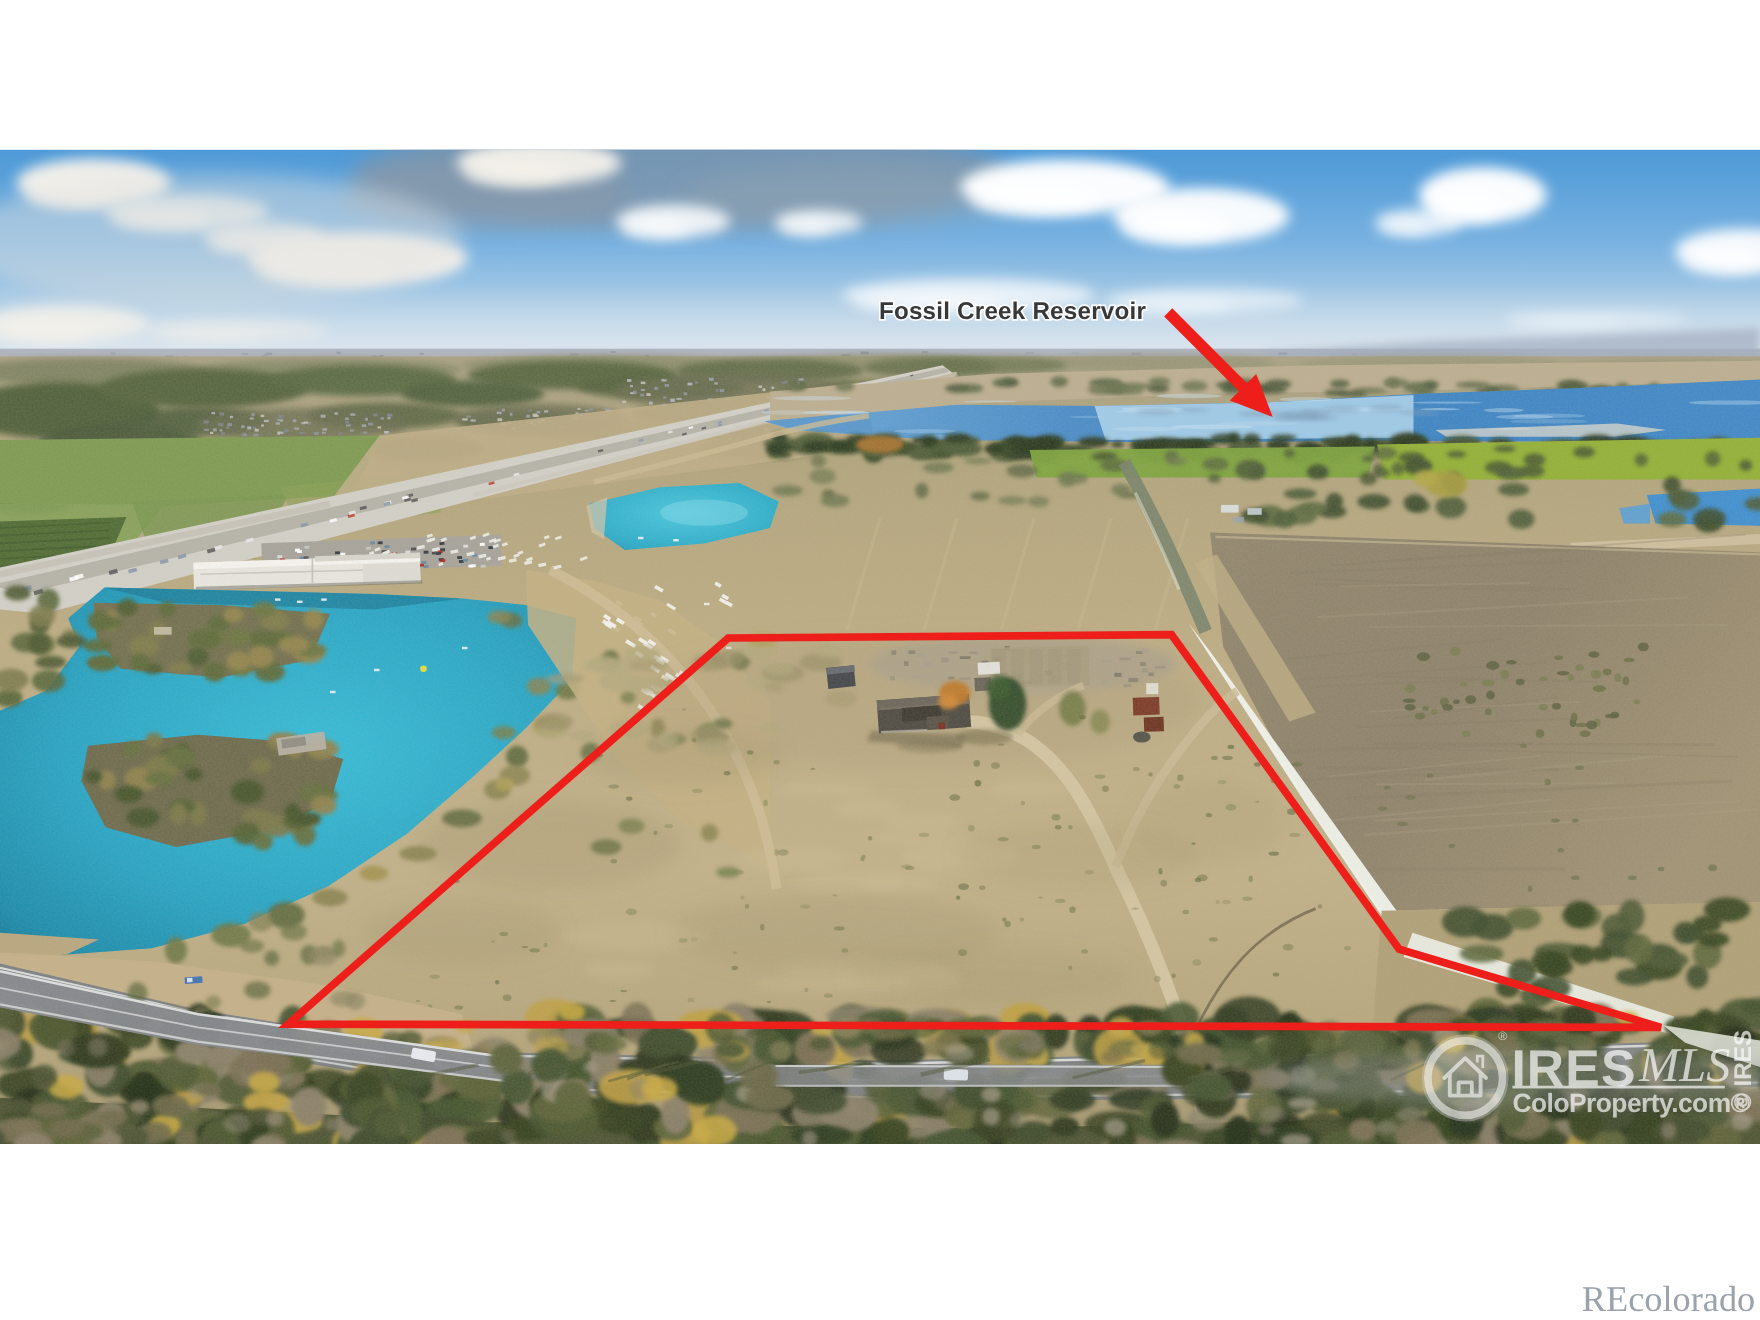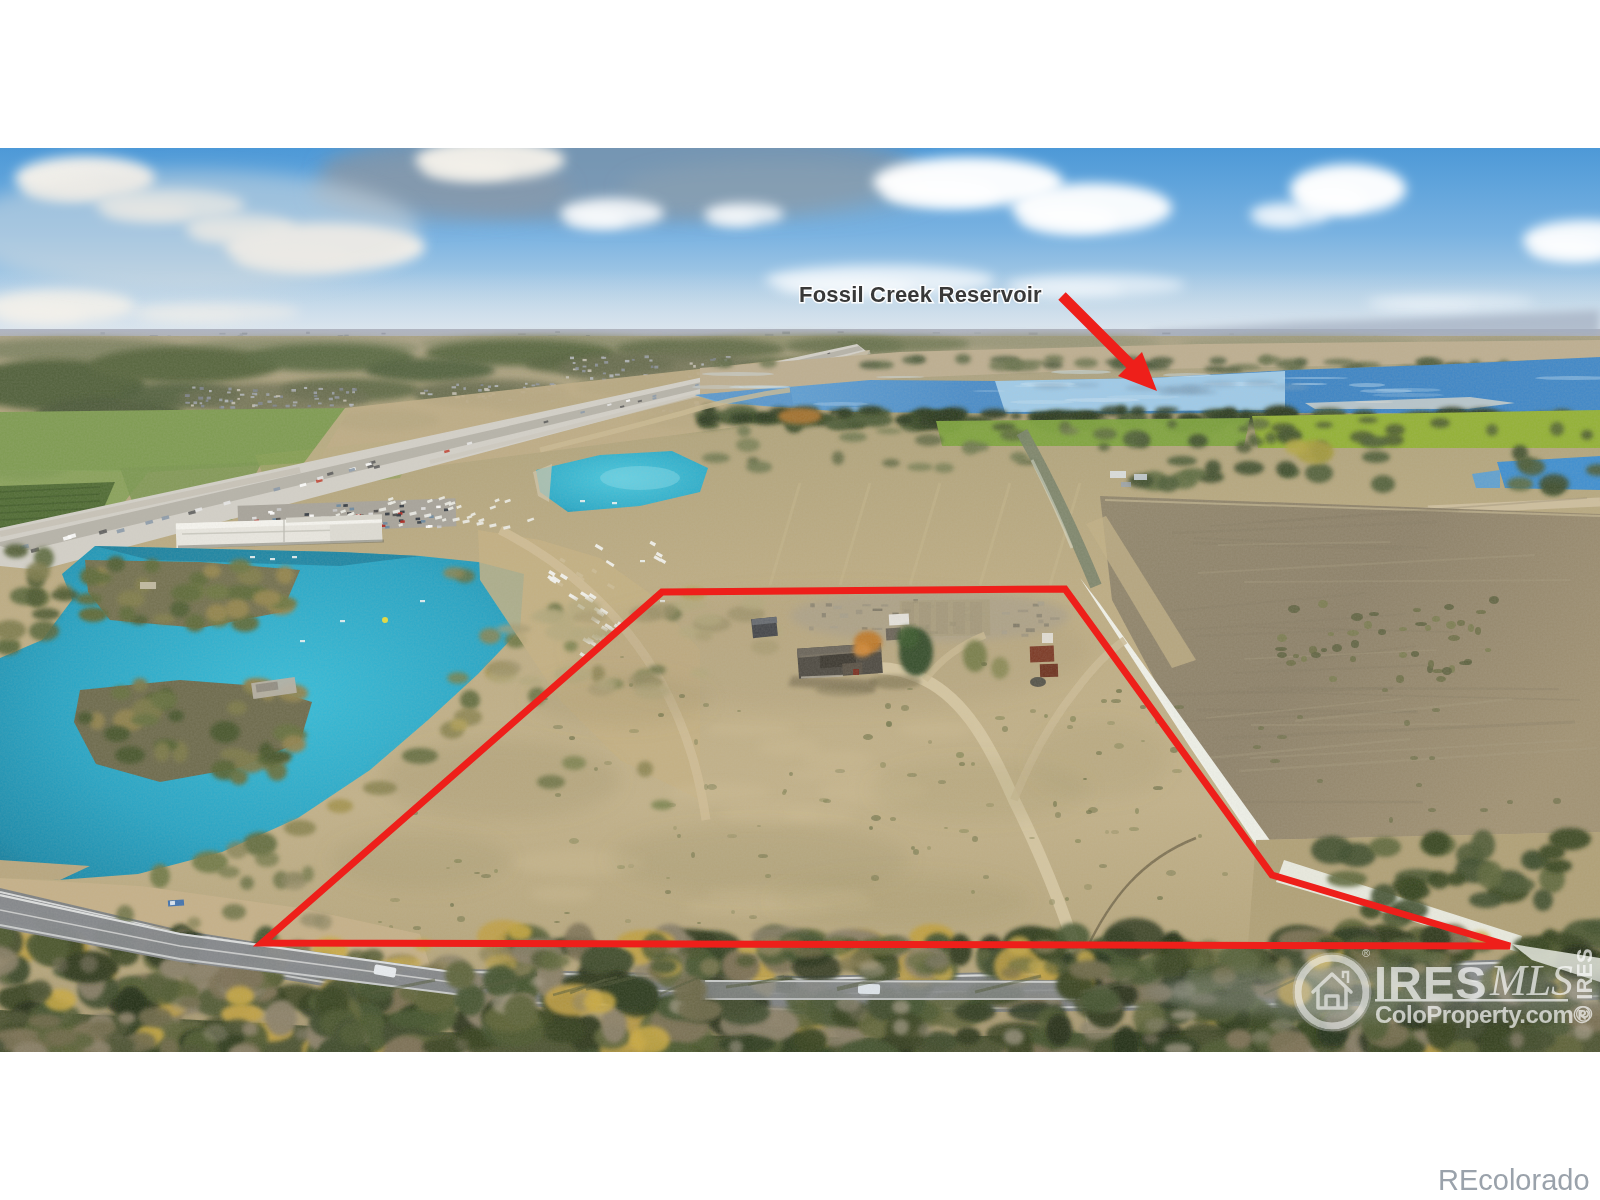--- a/index.html
+++ b/index.html
@@ -1,17 +1,17 @@
 <!DOCTYPE html>
 <html><head><meta charset="utf-8">
 <style>
 html,body{margin:0;padding:0;background:#ffffff;width:1600px;height:1200px;overflow:hidden;}
-#photo{position:absolute;left:0;top:148px;width:1600px;height:648px;}
-#reco{position:absolute;top:1164px;left:1438px;width:162px;font-family:Liberation Sans, sans-serif;
-font-size:29px;color:#9aa2ab;letter-spacing:0px;}
+#photo{position:absolute;left:0;top:136px;width:1600px;height:648px;}
+#reco{position:absolute;top:1164px;left:1438px;width:162px;font-family:Liberation Serif, serif;
+font-size:33px;color:#9aa2ab;letter-spacing:0px;}
 </style></head>
 <body>
 <div id="photo">
 <svg width="1600" height="904" viewBox="0 148 1600 904" xmlns="http://www.w3.org/2000/svg">
 <defs>
 <linearGradient id="sky" x1="0" y1="148" x2="0" y2="338" gradientUnits="userSpaceOnUse">
 <stop offset="0" stop-color="#4d99d7"></stop>
           <stop offset="0.45" stop-color="#79b2e1"></stop>
 <stop offset="0.8" stop-color="#b5d1e6"></stop>
           <stop offset="1" stop-color="#d8e3ec"></stop>

